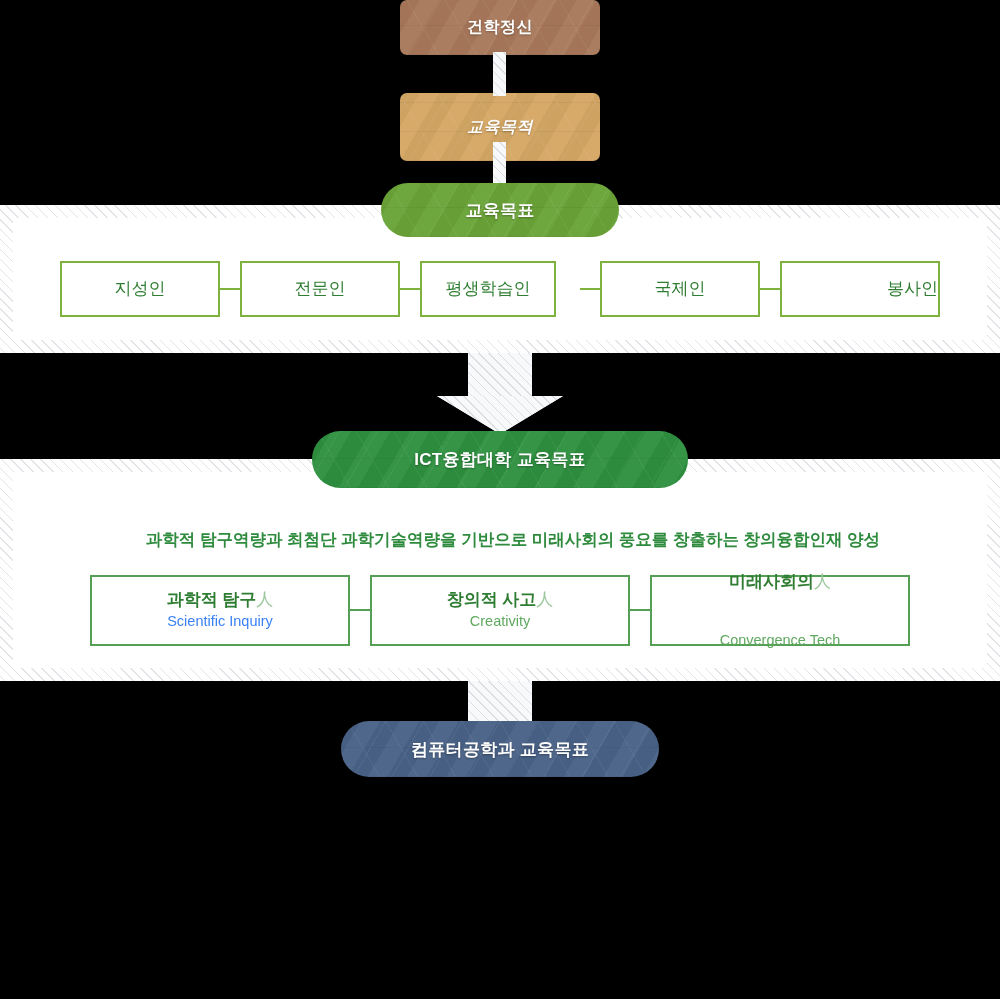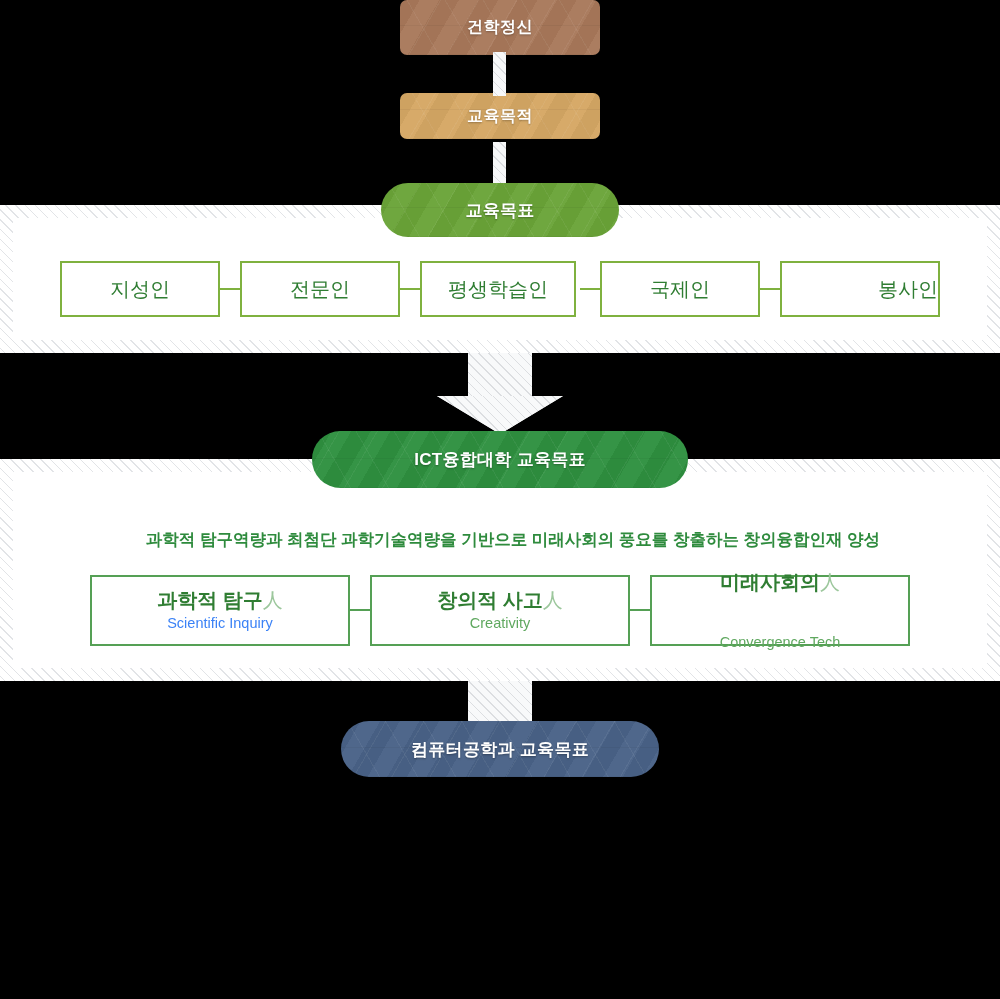--- a/index.html
+++ b/index.html
@@ -167,60 +167,60 @@
   .row { position: absolute; }
   .leafbox {
     position: absolute;
     background: #ffffff;
     display: flex;
     flex-direction: column;
     align-items: center;
     justify-content: center;
     text-align: center;
   }
-  .leafbox .ln1 { font-size: 20px; line-height: 1.35; }
+  .leafbox .ln1 { font-size: 17px; line-height: 1.35; }
   .leafbox .ln2 { font-size: 14.5px; line-height: 1.35; }
   .leafbox .han { font-weight: normal; }
 
   .hconn { position: absolute; height: 2px; }
 </style>
 </head>
 <body>
 
 <div id="stage">
 
   <div class="vconn" style="top:52px;height:44px;"></div>
   <div class="vconn" style="top:142px;height:48px;"></div>
 
   <div class="topbox" style="left:400px;top:0px;width:200px;height:55px;background:#a9795b;">
     <span class="facet"></span>
     <span class="lbl">건학정신</span>
   </div>
 
-  <div class="topbox" style="left:400px;top:93px;width:200px;height:46px;background:#d6a865;">
+  <div class="topbox" style="left:400px;top:93px;width:200px;height:68px;background:#d6a865;font-style:italic;">
     <span class="facet"></span>
     <span class="lbl">교육목적</span>
   </div>
 
   <div class="panel" style="top:205px;height:148px;">
     <div class="panel-inner">
 
       <div class="row" style="left:47px;top:43px;width:900px;height:56px;">
 
         <div class="leafbox" style="left:0px;top:0px;width:160px;height:56px;border:2px solid #7fb13f;">
           <span class="ln1" style="color:#2f7d32;">지성인</span>
         </div>
         <div class="hconn" style="left:160px;top:27px;width:20px;background:#7fb13f;"></div>
 
         <div class="leafbox" style="left:180px;top:0px;width:160px;height:56px;border:2px solid #7fb13f;">
           <span class="ln1" style="color:#2f7d32;">전문인</span>
         </div>
         <div class="hconn" style="left:340px;top:27px;width:20px;background:#7fb13f;"></div>
 
-        <div class="leafbox" style="left:360px;top:0px;width:156px;height:56px;border:2px solid #7fb13f;">
+        <div class="leafbox" style="left:360px;top:0px;width:136px;height:56px;border:2px solid #7fb13f;">
           <span class="ln1" style="color:#2f7d32;">평생학습인</span>
         </div>
         <div class="hconn" style="left:520px;top:27px;width:20px;background:#7fb13f;"></div>
 
         <div class="leafbox" style="left:540px;top:0px;width:160px;height:56px;border:2px solid #7fb13f;">
           <span class="ln1" style="color:#2f7d32;">국제인</span>
         </div>
         <div class="hconn" style="left:700px;top:27px;width:20px;background:#7fb13f;"></div>
 
         <div class="leafbox" style="left:720px;top:0px;width:160px;height:56px;border:2px solid #7fb13f;align-items:flex-end;">

